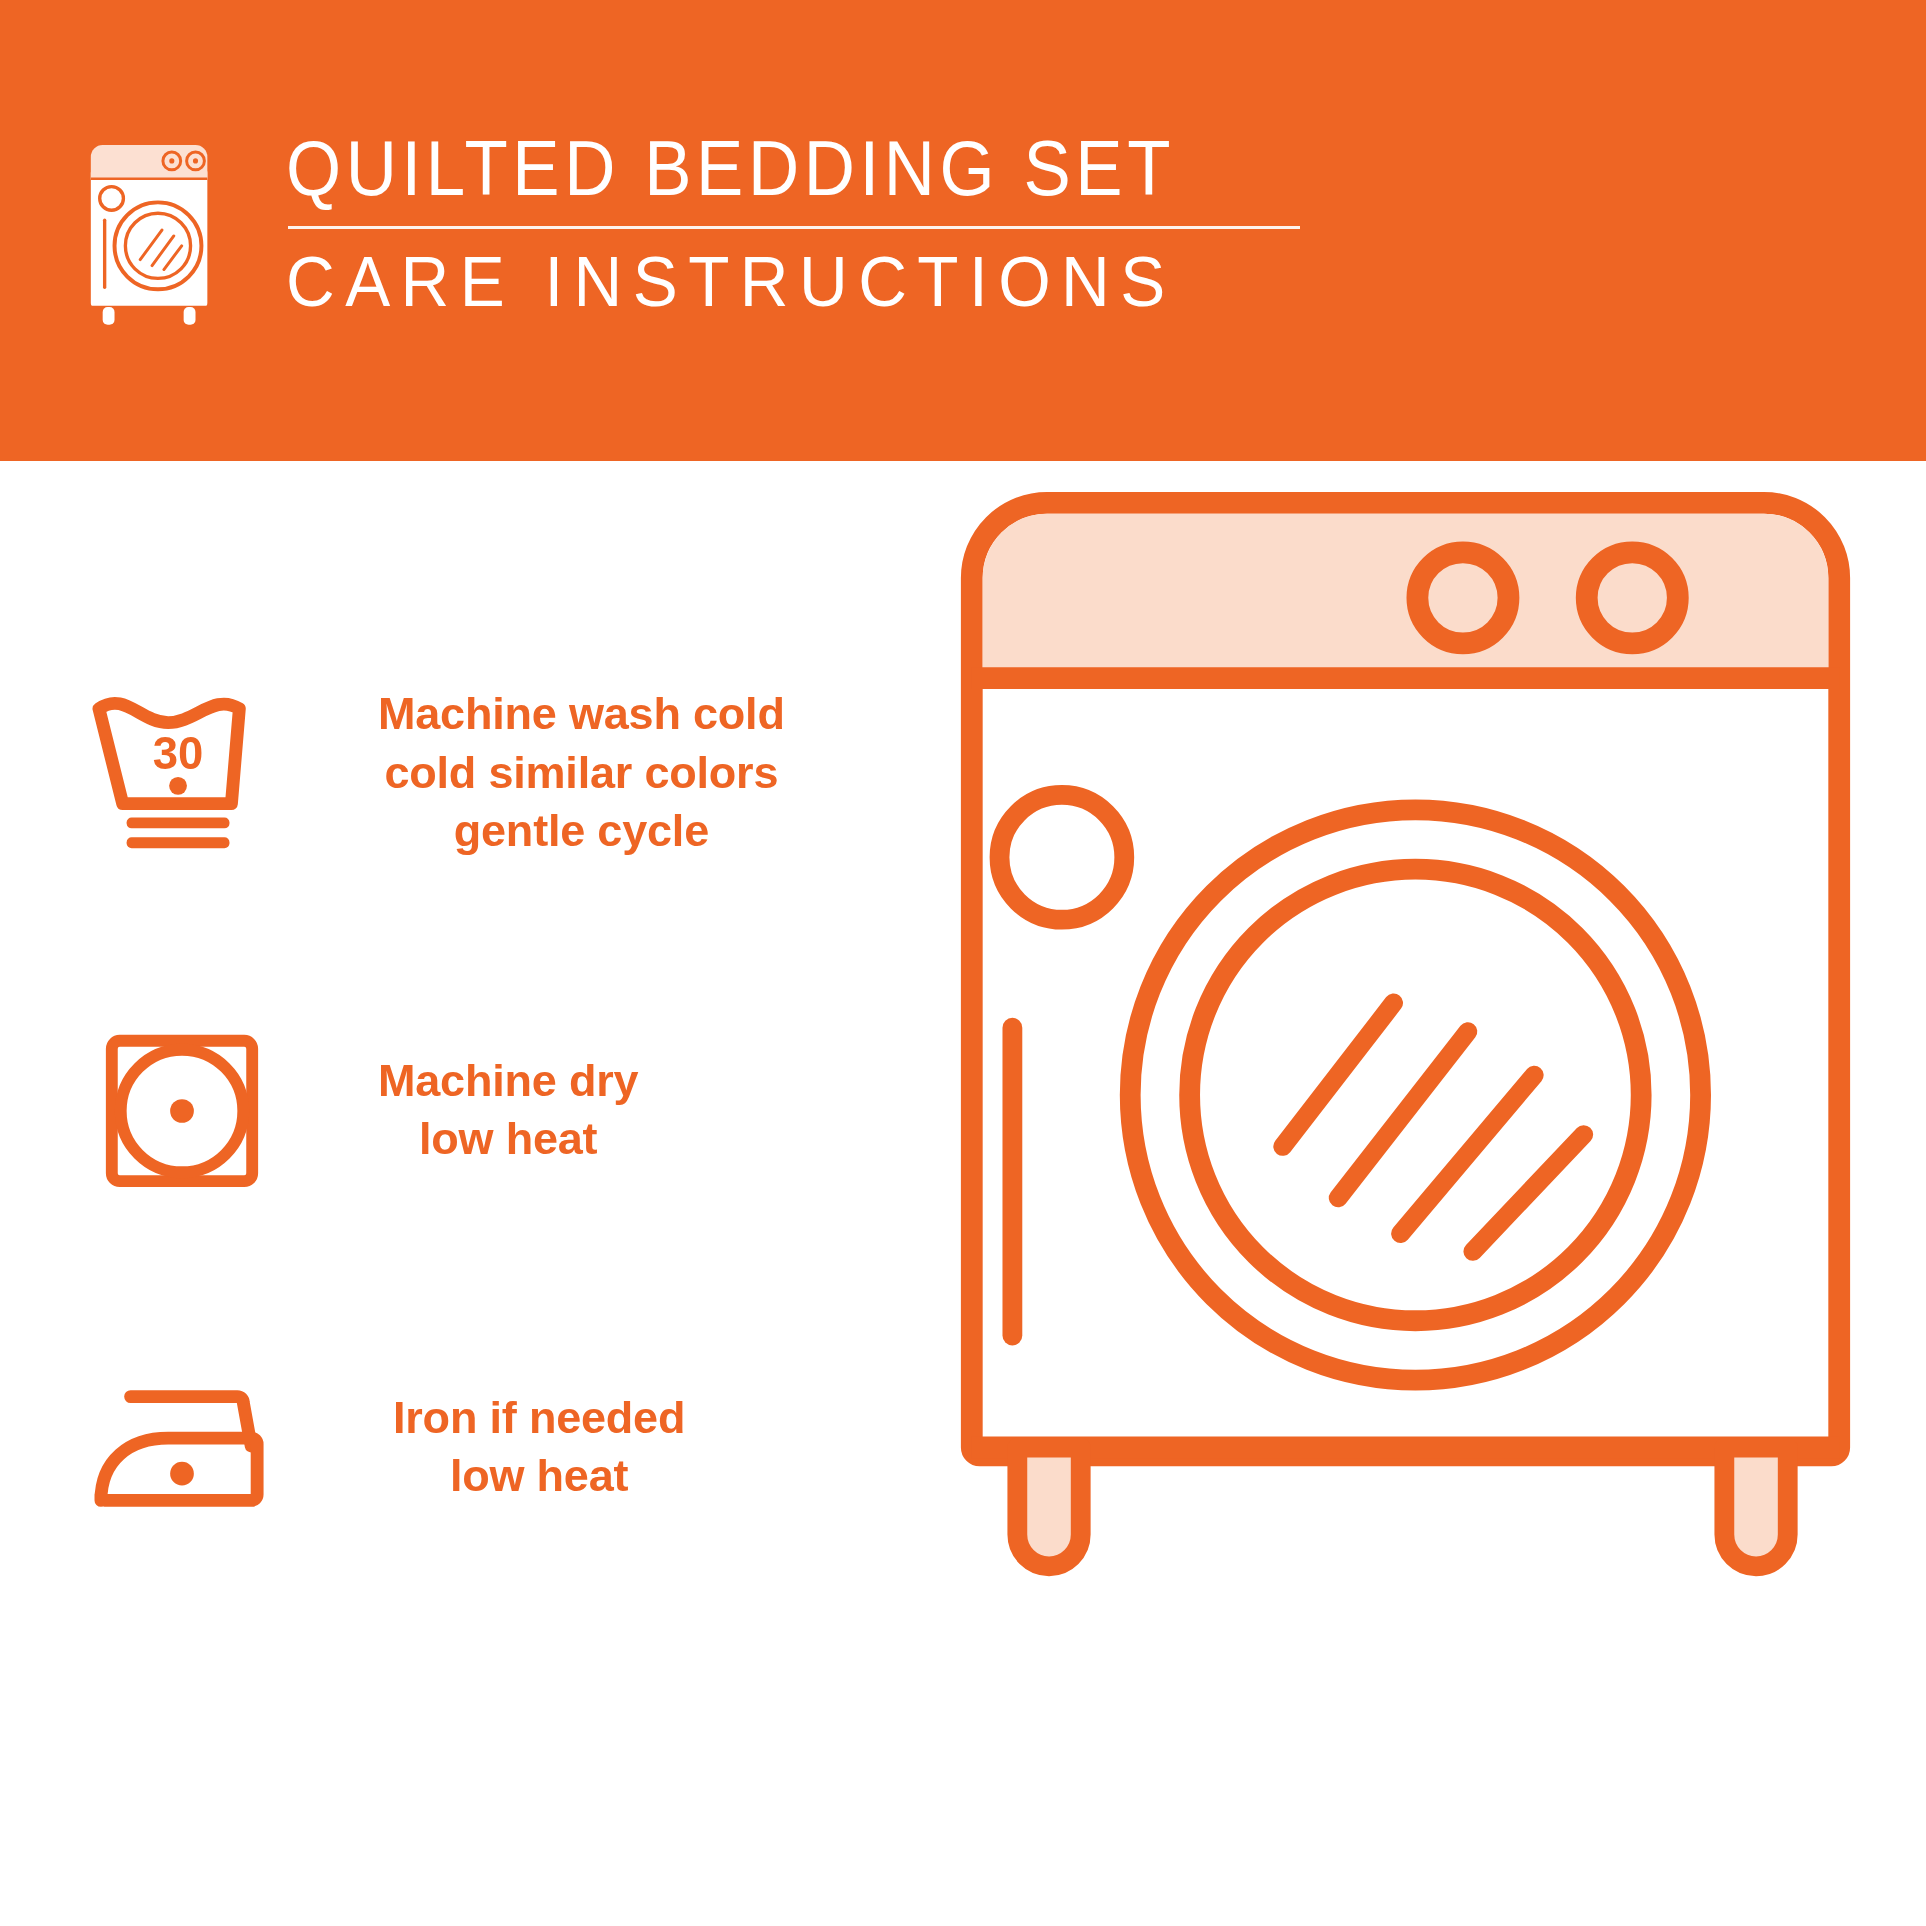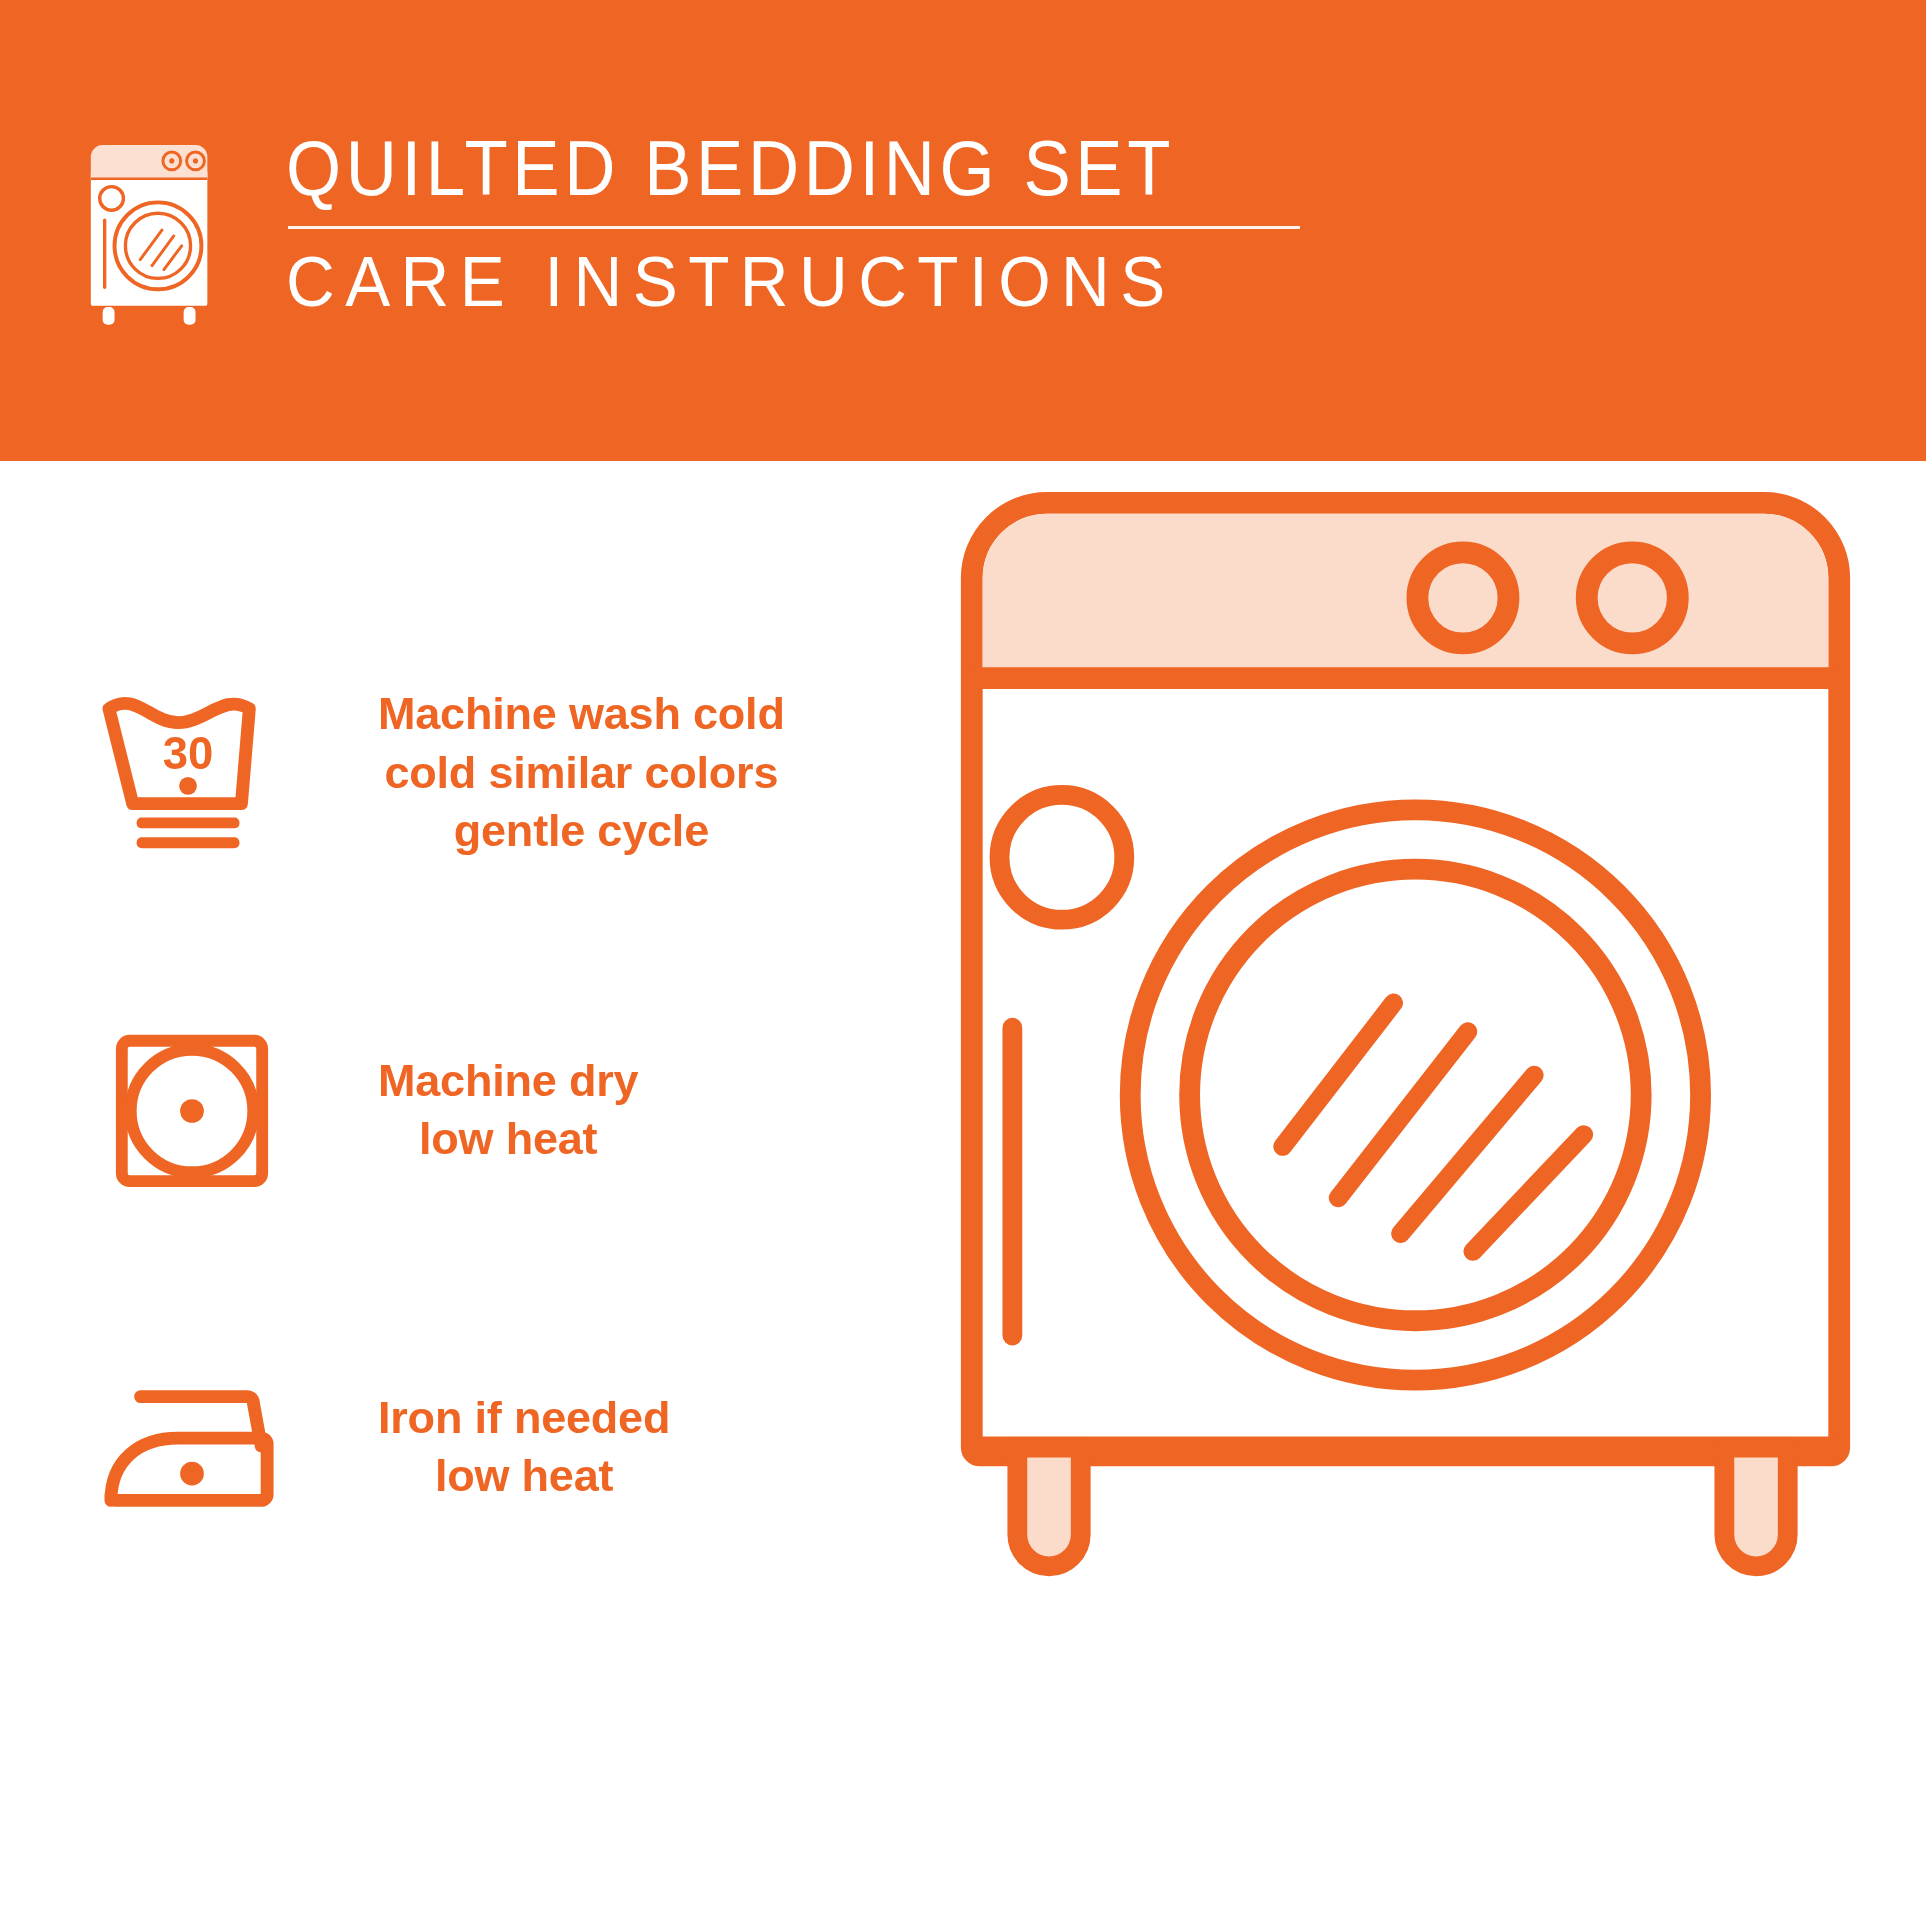--- a/index.html
+++ b/index.html
@@ -52,24 +52,24 @@
   .body-area{position:absolute;left:0;top:461px;width:1927px;height:1465px;}
 
   .care-list{
     position:absolute;left:83px;top:198px;width:812px;
   }
   .care-row{
     display:flex;align-items:center;
     height:228px;
     margin-bottom:109px;
   }
-  .care-row:last-child{margin-bottom:0;}
+  .care-row:last-child{margin-bottom:0;gap:15px;}
   .care-symbol{
     width:208px;height:188px;flex:0 0 auto;
-    display:flex;align-items:center;justify-content:flex-end;
+    display:flex;align-items:center;justify-content:flex-start;
   }
   .care-label{
     margin-left:87px;
     color:#EE6524;
     font-size:45px;
     line-height:1.30;
     font-weight:700;
     letter-spacing:-0.2px;
   }
   .care-label span{display:block;text-align:center;}

